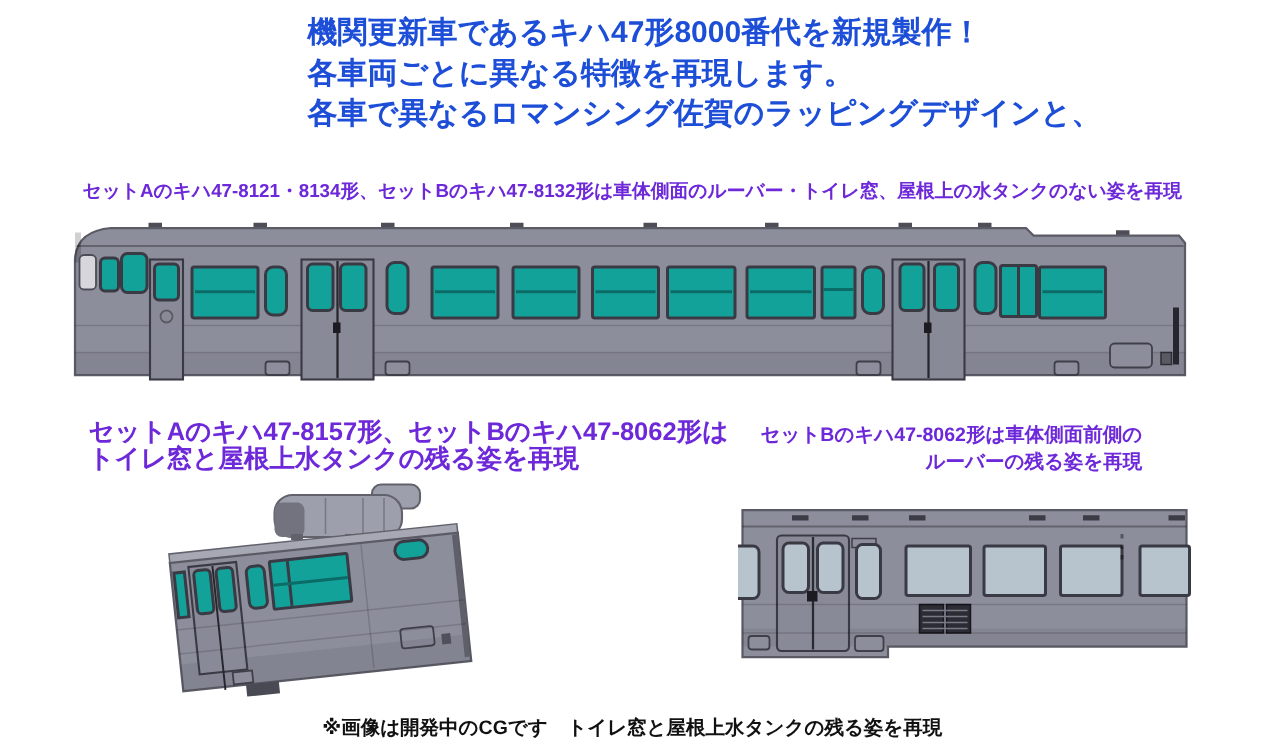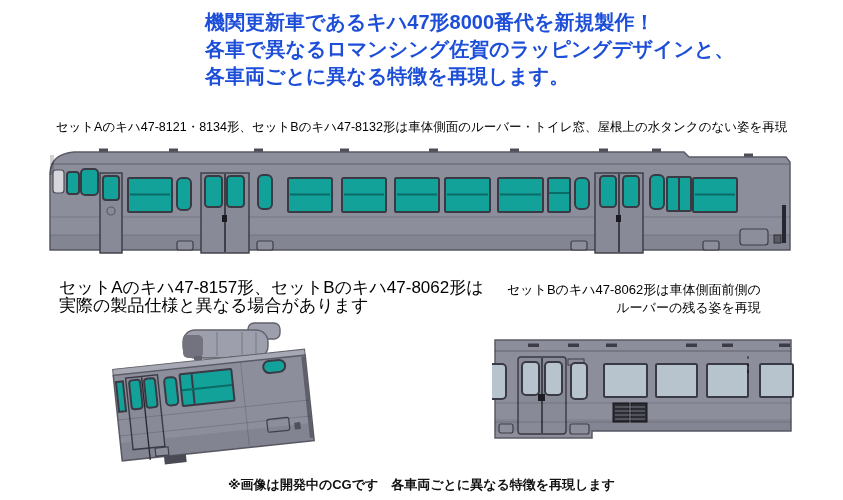--- a/index.html
+++ b/index.html
@@ -9,21 +9,21 @@
   }
   .point {
     position:absolute; left:20px; top:4px;
     font-size:40px; font-weight:bold; letter-spacing:-1px;
     color:var(--accent-red,#ee0c0c);
   }
   .headline {
     position:absolute; left:205px; top:9px;
     font-size:20px; font-weight:bold; line-height:27px; color:#1d4ed8;
   }
-  .cap { font-weight:normal; color:#000000; }
+  .cap { font-weight:bold; color:#6d28d9; }
   .cap-main {
     position:absolute; left:0; top:119px; width:843px;
     text-align:center; font-size:12.5px;
   }
   .cap-left  { position:absolute; left:59px;  top:279px; font-size:17px; line-height:18px; }
   .cap-right { position:absolute; left:507px; top:281px; font-size:13px; line-height:18px;text-align:right; }
   .footnote {
     position:absolute; left:0; top:476px; width:843px; text-align:center;
     font-size:13px; font-weight:bold; color:#111;
   }
@@ -47,22 +47,22 @@
   .dest { fill:#d6d6dc; stroke:#4d4d57; stroke-width:1.2; }
 </style>
 </head>
 <body>
 
 <div class="page">
 
 
   <div class="headline">
     <div>機関更新車であるキハ47形8000番代を新規製作！</div>
+    <div>各車両ごとに異なる特徴を再現します。</div>
     <div>各車で異なるロマンシング佐賀のラッピングデザインと、</div>
-    <div>各車両ごとに異なる特徴を再現します。</div>
   </div>
 
   <div class="cap cap-main">セットAのキハ47-8121・8134形、セットBのキハ47-8132形は車体側面のルーバー・トイレ窓、屋根上の水タンクのない姿を再現</div>
 
   <svg class="render main-render" viewBox="0 0 756 120">
     <g>
       <rect class="vent" x="55" y="1.5" width="9" height="4"></rect>
       <rect class="vent" x="125" y="1.5" width="9" height="4"></rect>
       <rect class="vent" x="210" y="1.5" width="9" height="4"></rect>
       <rect class="vent" x="296" y="1.5" width="9" height="4"></rect>
@@ -132,21 +132,21 @@
       <rect class="step" x="527" y="94" width="16" height="9" rx="2"></rect>
       <rect class="step" x="659" y="94" width="16" height="9" rx="2"></rect>
       <rect class="step" x="696" y="82" width="28" height="16" rx="3"></rect>
       <rect x="730" y="88" width="7" height="8" fill="#5a5a64" stroke="#2e2e36" stroke-width="1"></rect>
       <rect x="738" y="58" width="4" height="38" fill="#26262e"></rect>
     </g>
   </svg>
 
   <div class="cap cap-left">
     <div>セットAのキハ47-8157形、セットBのキハ47-8062形は</div>
-    <div>実際の製品仕様と異なる場合があります</div>
+    <div>トイレ窓と屋根上水タンクの残る姿を再現</div>
   </div>
 
   <div class="cap cap-right">
     <div>セットBのキハ47-8062形は車体側面前側の</div>
     <div>ルーバーの残る姿を再現</div>
   </div>
 
   <svg class="render left-render" viewBox="0 0 255 150">
     <g>
       <rect class="tank" x="136" y="1" width="32" height="16" rx="6"></rect>
@@ -227,15 +227,15 @@
     <line class="faint" x1="3" y1="91" x2="299" y2="91"></line>
     <rect class="step" x="7" y="93" width="14" height="9" rx="2"></rect>
     <rect class="step" x="78" y="93" width="19" height="10" rx="2"></rect>
     <g>
       <rect x="255" y="25" width="2" height="3" fill="rgba(0,0,0,0.4)"></rect>
       <rect x="255" y="32" width="2" height="3" fill="rgba(0,0,0,0.4)"></rect>
       <rect x="255" y="39" width="2" height="3" fill="rgba(0,0,0,0.4)"></rect>
     </g>
   </svg>
 
-  <div class="footnote">※画像は開発中のCGです　各車両ごとに異なる特徴を再現します</div>
+  <div class="footnote">※画像は開発中のCGです　トイレ窓と屋根上水タンクの残る姿を再現</div>
 
 </div>
 
 </body></html>

